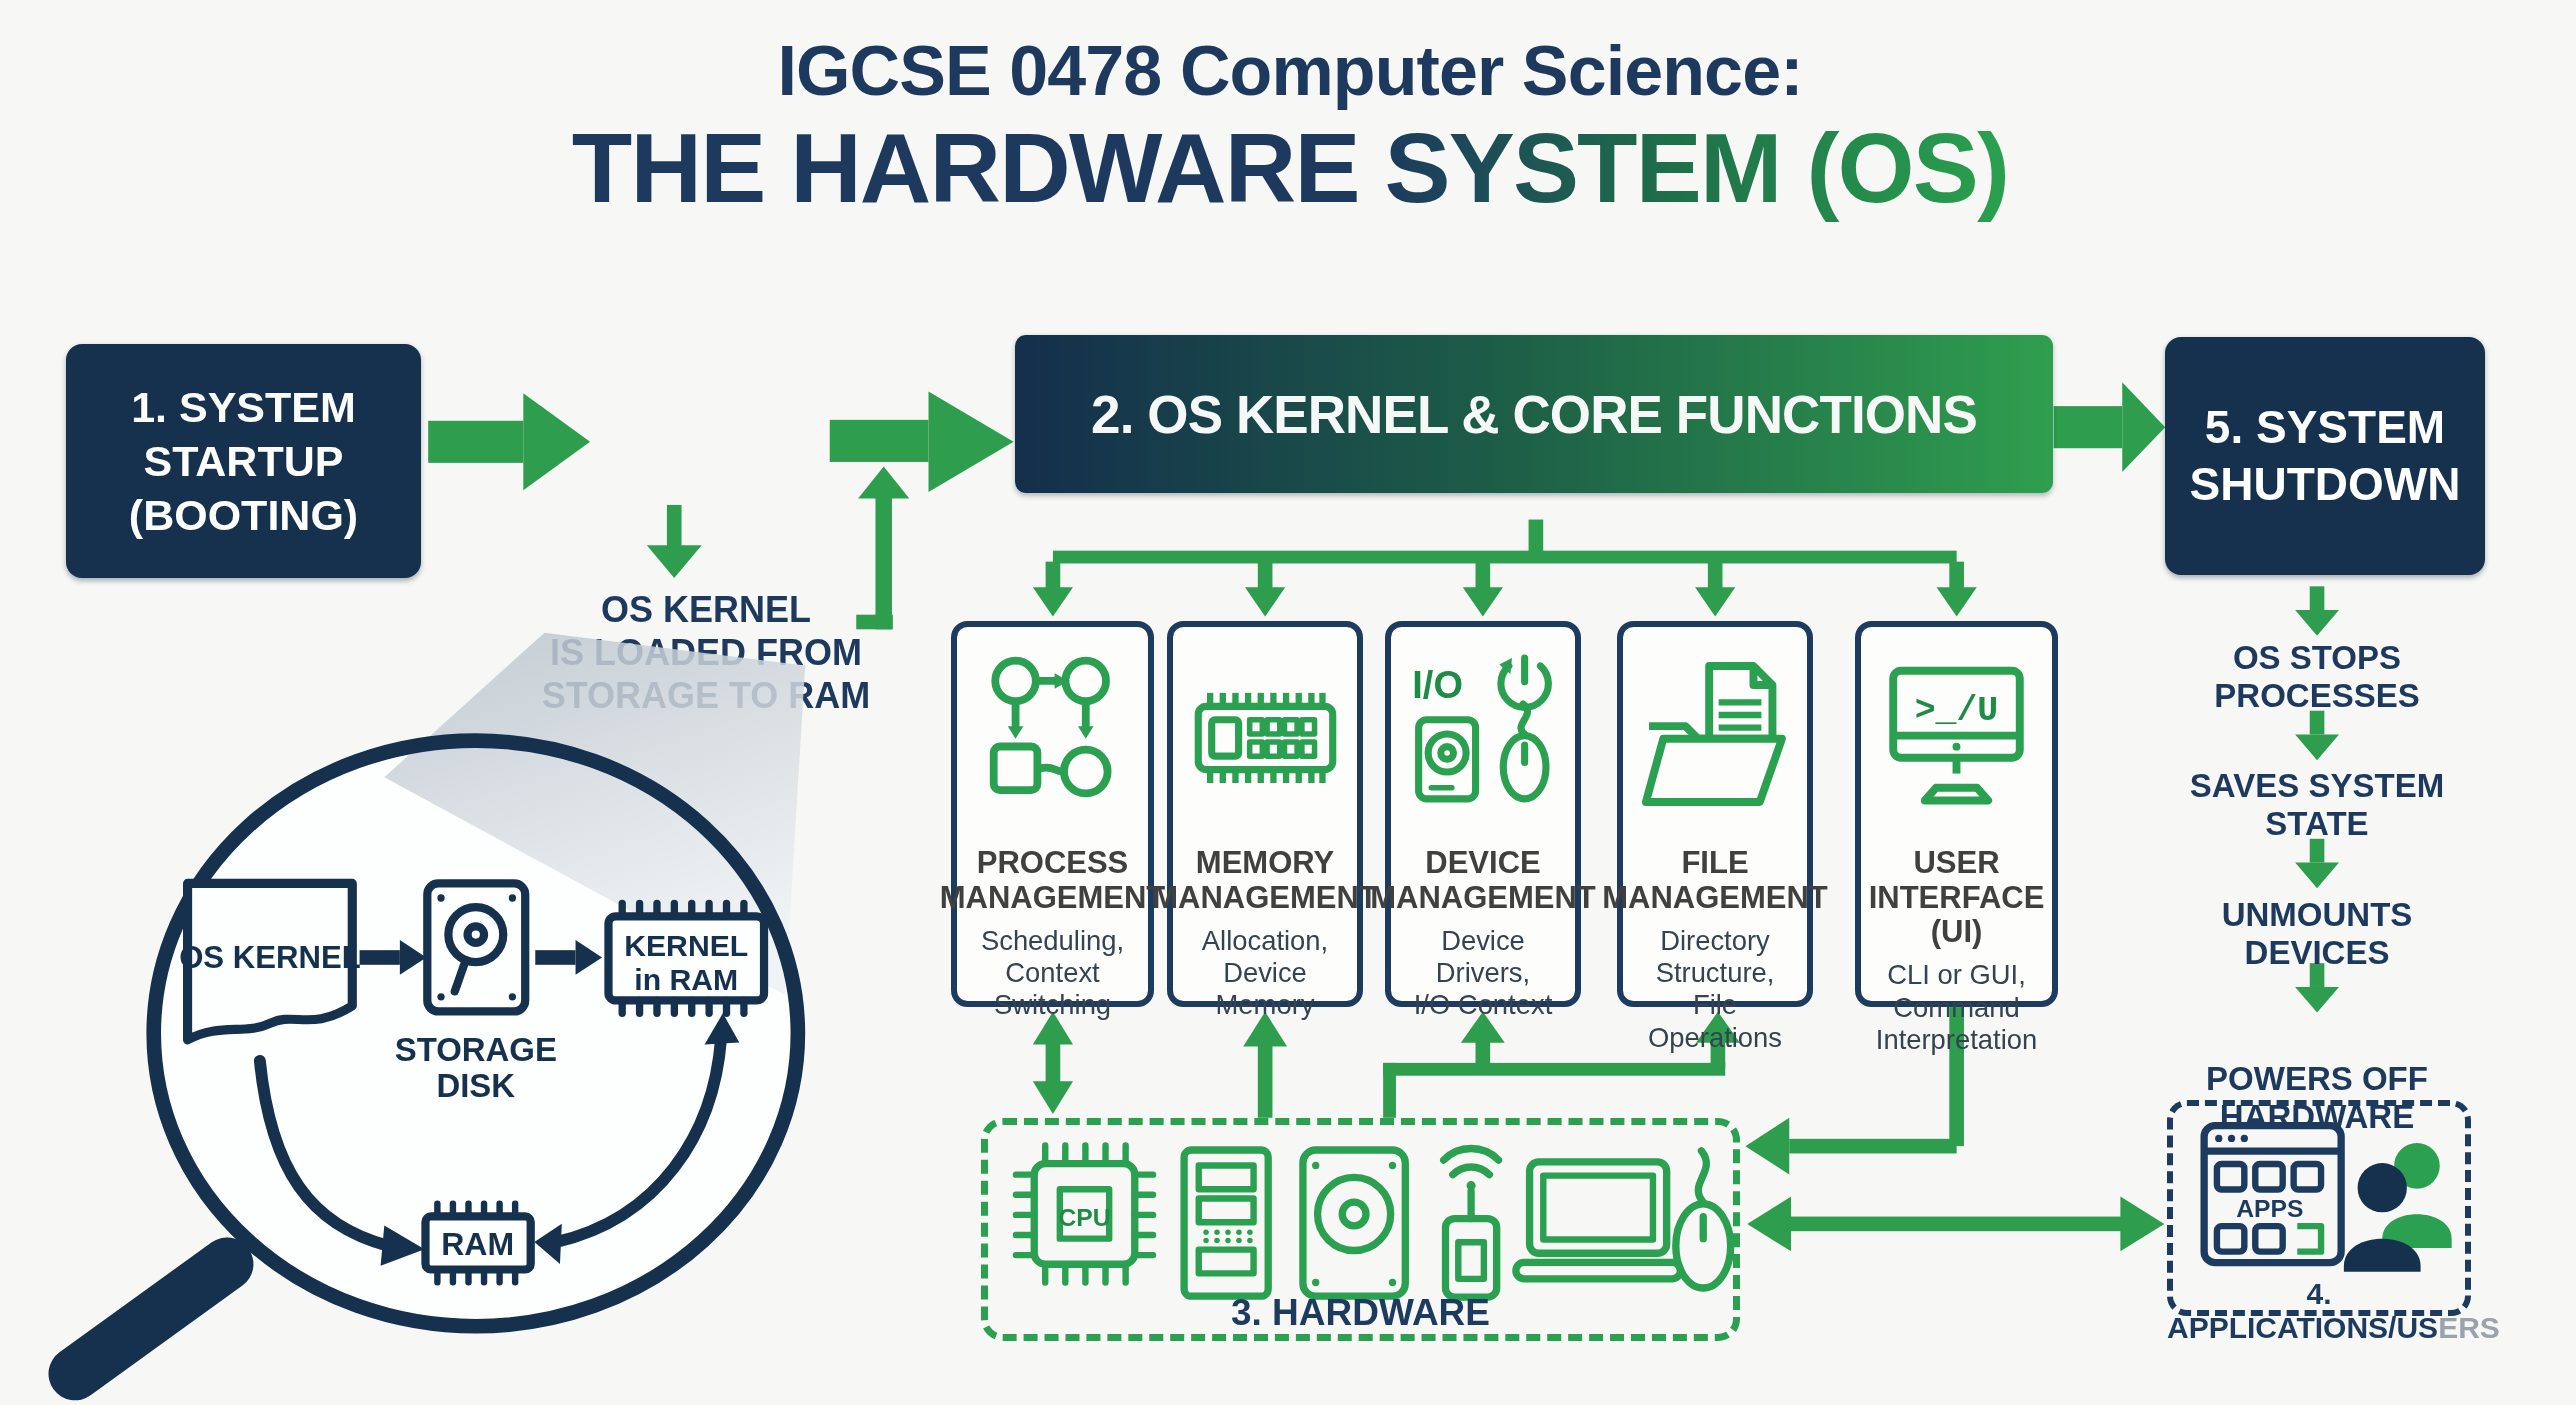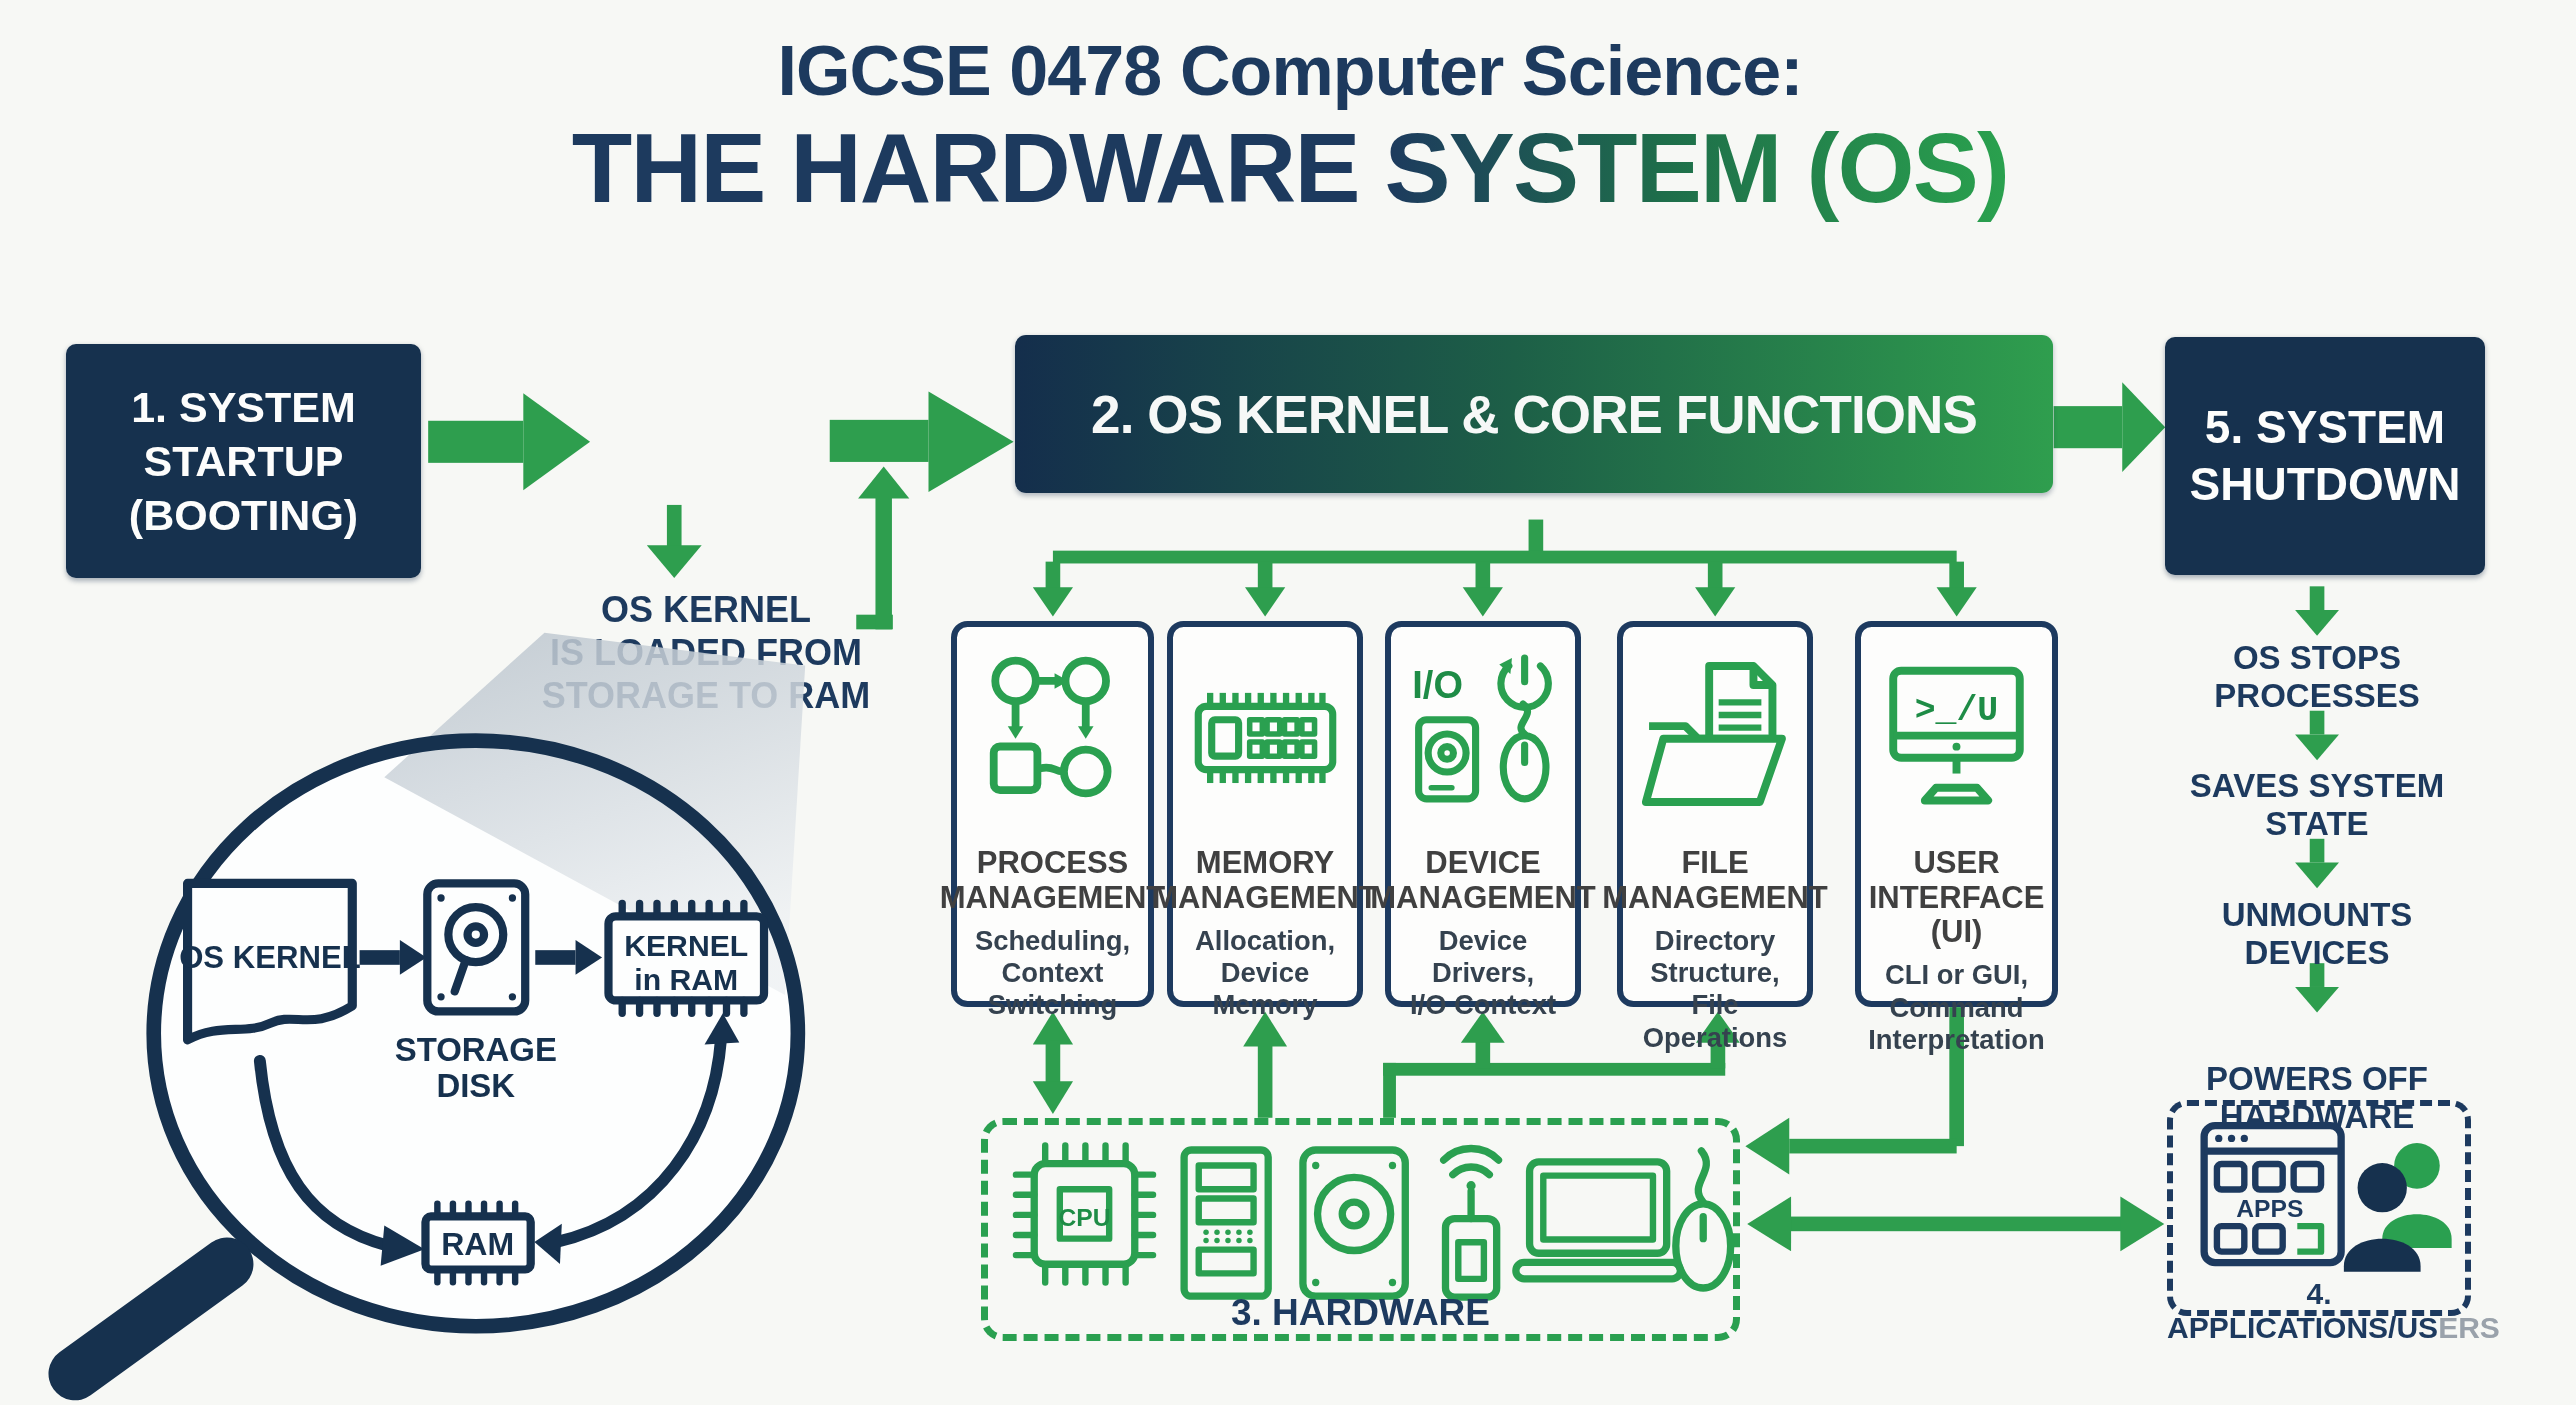--- a/index.html
+++ b/index.html
@@ -1,28 +1,28 @@
 <!DOCTYPE html>
 <html style="font-size:14.6px"><head>
 <meta charset="utf-8">
 <style>
   html,body{margin:0;padding:0;}
   .canvas{position:relative;width:2576px;height:1405px;background:#f7f8f5;overflow:hidden;
           font-family:"Liberation Sans",sans-serif;color:#1d3a5f;}
   .abs{position:absolute;}
-  .pre{white-space:pre-line;font-weight:bold;}
+  .pre{white-space:pre-line;}
   
   .title-wrap{left:366px;top:31px;width:1848px;text-align:center;}
   .title-l1{font-size:70px;font-weight:700;letter-spacing:-0.9px;color:#1d3a5e;}
   .title-l2{margin-top:7.3px;font-size:99px;font-weight:700;letter-spacing:-1.8px;line-height:1;}
   .t-dark{color:#1d3a5e;}
   .t-grad{background:linear-gradient(90deg,#1d3a5e 0%,#1e6e4a 45%,#2aa14e 100%);
           -webkit-background-clip:text;background-clip:text;color:transparent;text-decoration:underline;}
   
-  .navybox{background:#16314e;border-radius:10px;color:#fdfdfc;display:flex;flex-direction:column;
+  .navybox{background:#16314e;border-radius:16px;color:#fdfdfc;display:flex;flex-direction:column;
            align-items:center;justify-content:center;text-align:center;
            box-shadow:0 2.7px 5.5px rgba(20,40,70,.35);}
   .startup{left:66px;top:344px;width:355px;height:234px;font-size:43px;font-weight:700;line-height:1.26;}
   .shutdown{left:2165px;top:337px;width:320px;height:238px;font-size:46px;font-weight:700;line-height:1.25;}
   
   .banner{left:1015px;top:335px;width:1038px;height:158px;border-radius:11px;
           background:linear-gradient(90deg,#142e4c 0%,#1d5f47 48%,#2f9e4e 100%);
           display:flex;align-items:center;justify-content:center;
           font-size:53px;font-weight:700;color:#f6f8f7;letter-spacing:-0.9px;
           box-shadow:0 2.7px 5.5px rgba(20,40,70,.3);}

